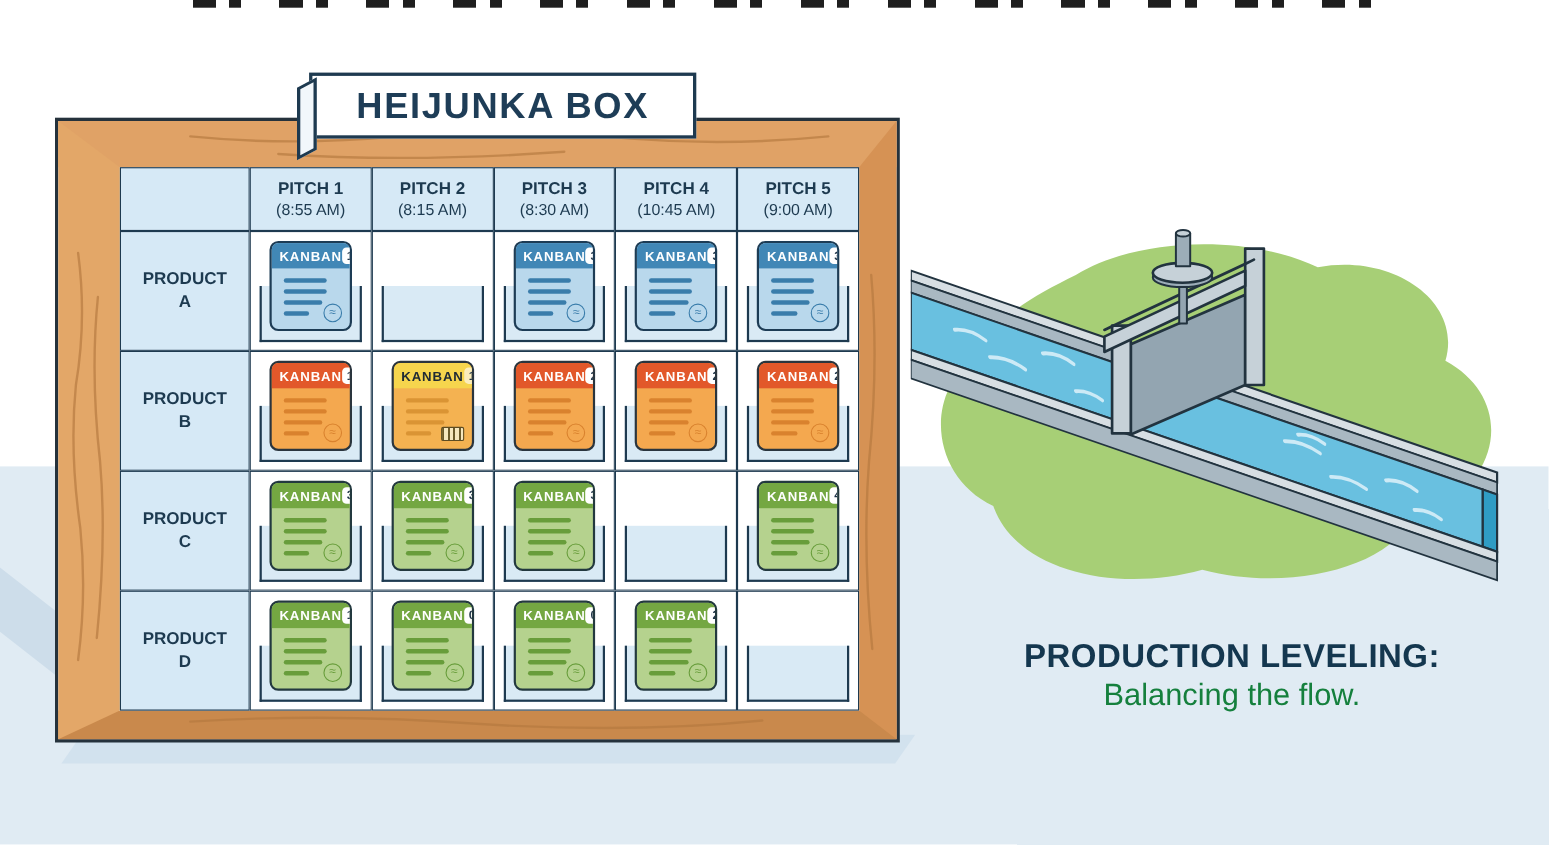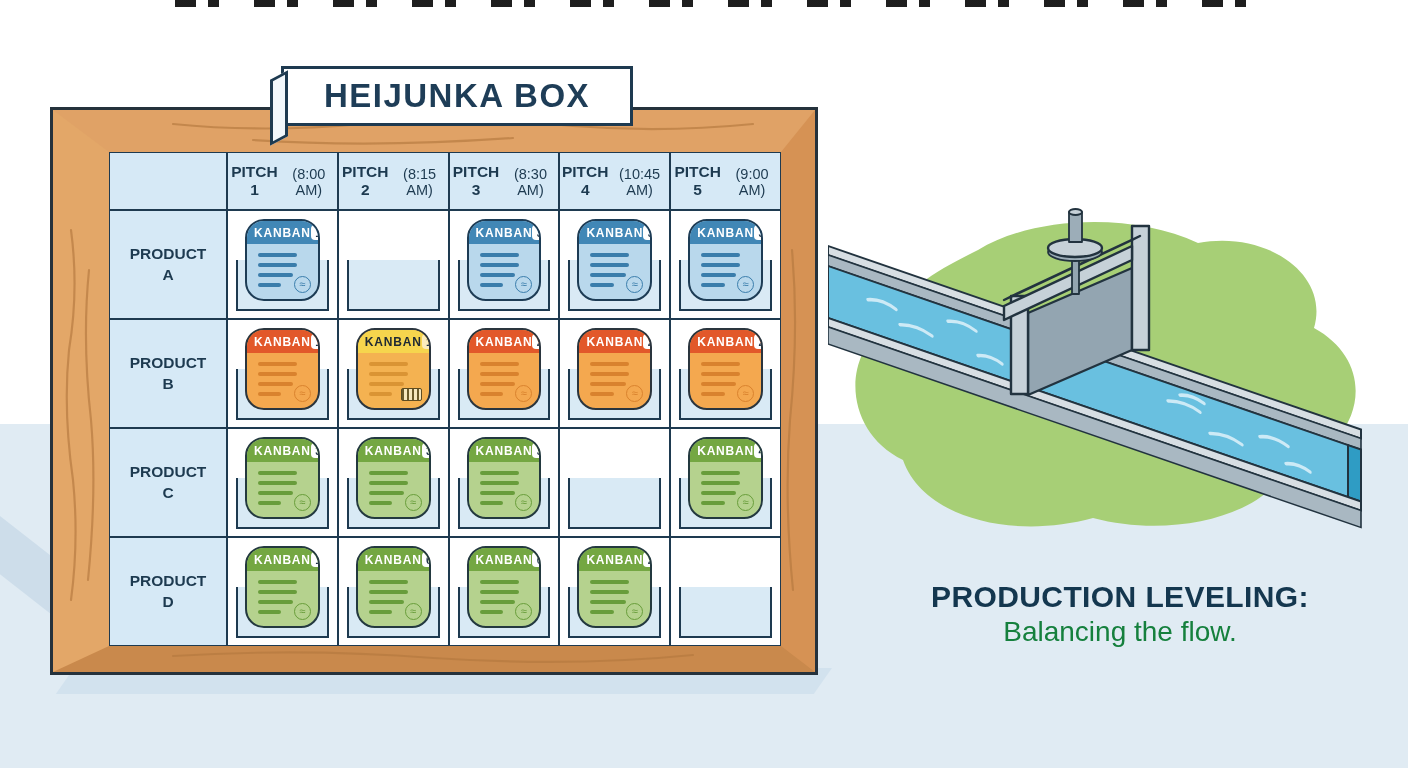--- a/index.html
+++ b/index.html
@@ -22,35 +22,35 @@
   .board{position:absolute;left:53px;top:110px;width:762px;height:562px;box-sizing:border-box;
          border-style:solid;border-width:42px 34px 26px 56px;
          border-color:#e0a266 #d69254 #c9894c #e3a768;
          box-shadow:0 0 0 3px #25323c, inset 0 0 0 3px #25323c;background:#fff;z-index:2;}
   .grain{position:absolute;left:-56px;top:-42px;width:762px;height:562px;pointer-events:none;}
 
   .grid{position:absolute;inset:0;display:grid;width:100%;height:100%;
         grid-template-columns:118px repeat(5,1fr);
         grid-template-rows:58px repeat(4,1fr);}
   .hcell,.rlabel,.corner{background:#d6e9f6;border:1.3px solid #1e3a50;
-        display:flex;flex-direction:row;align-items:center;justify-content:center;
+        display:flex;flex-direction:column;align-items:center;justify-content:center;
         color:#1d3a50;text-align:center;box-sizing:border-box;}
   .hl{font-size:15.5px;font-weight:700;}
   .ht{font-size:14.5px;font-weight:400;margin-top:2px;}
   .rlabel{font-size:15.5px;font-weight:700;line-height:1.35;padding:12px 14px;}
   .cell{position:relative;background:#ffffff;border:1.3px solid #1e3a50;box-sizing:border-box;}
 
   
   .pocket-back{position:absolute;left:8px;right:8px;top:46%;bottom:7px;background:#d9eaf5;z-index:1;}
   .pocket-front{position:absolute;left:8px;right:8px;top:46%;bottom:7px;z-index:3;
         border:2.6px solid #1e3a50;border-top:none;box-sizing:border-box;}
 
   
   .card{position:absolute;left:17px;right:17px;top:8px;bottom:17px;z-index:2;
-        border:2.6px solid var(--bd);border-radius:19px;background:var(--b);
+        border:2.6px solid var(--bd);border-radius:8px;background:var(--b);
         overflow:hidden;display:flex;flex-direction:column;box-sizing:border-box;}
   .card.blue  {--h:#4187b6;--b:#b9d8ec;--l:#3a7dab;--t:#ffffff;--bd:#1d3c55;}
   .card.orange{--h:#e2582a;--b:#f4a84f;--l:#d9822e;--t:#ffffff;--bd:#2a353e;}
   .card.yellow{--h:#f6d54d;--b:#f4b251;--l:#da9434;--t:#202b34;--bd:#2a353e;}
   .card.green {--h:#74a742;--b:#b5d28e;--l:#689d3b;--t:#ffffff;--bd:#23393f;}
   .chead{height:23px;background:var(--h);display:flex;align-items:center;
          justify-content:space-between;padding:0 7px;flex:none;}
   .ctitle{font-size:12px;font-weight:700;letter-spacing:.8px;color:var(--t);}
   .badge{min-width:15px;height:15px;border-radius:4px;background:#ffffff;color:#1d3246;
          font-size:11px;font-weight:700;display:flex;align-items:center;justify-content:center;
@@ -102,21 +102,21 @@
       <path d="M120 14 q90 9 190 0 q110 -8 210 2 q90 7 180 -2"></path>
       <path d="M200 30 q120 8 260 -2"></path>
       <path d="M739 140 q7 80 -2 170 q-6 80 3 170"></path>
       <path d="M120 546 q130 -8 260 2 q140 9 260 -3"></path>
     </svg>
 
     <div class="grid" id="grid">
         <div class="corner"></div>
         <div class="hcell">
           <div class="hl">PITCH 1</div>
-          <div class="ht">(8:00 AM)</div>
+          <div class="ht">(8:55 AM)</div>
         </div>
         <div class="hcell">
           <div class="hl">PITCH 2</div>
           <div class="ht">(8:15 AM)</div>
         </div>
         <div class="hcell">
           <div class="hl">PITCH 3</div>
           <div class="ht">(8:30 AM)</div>
         </div>
         <div class="hcell">

